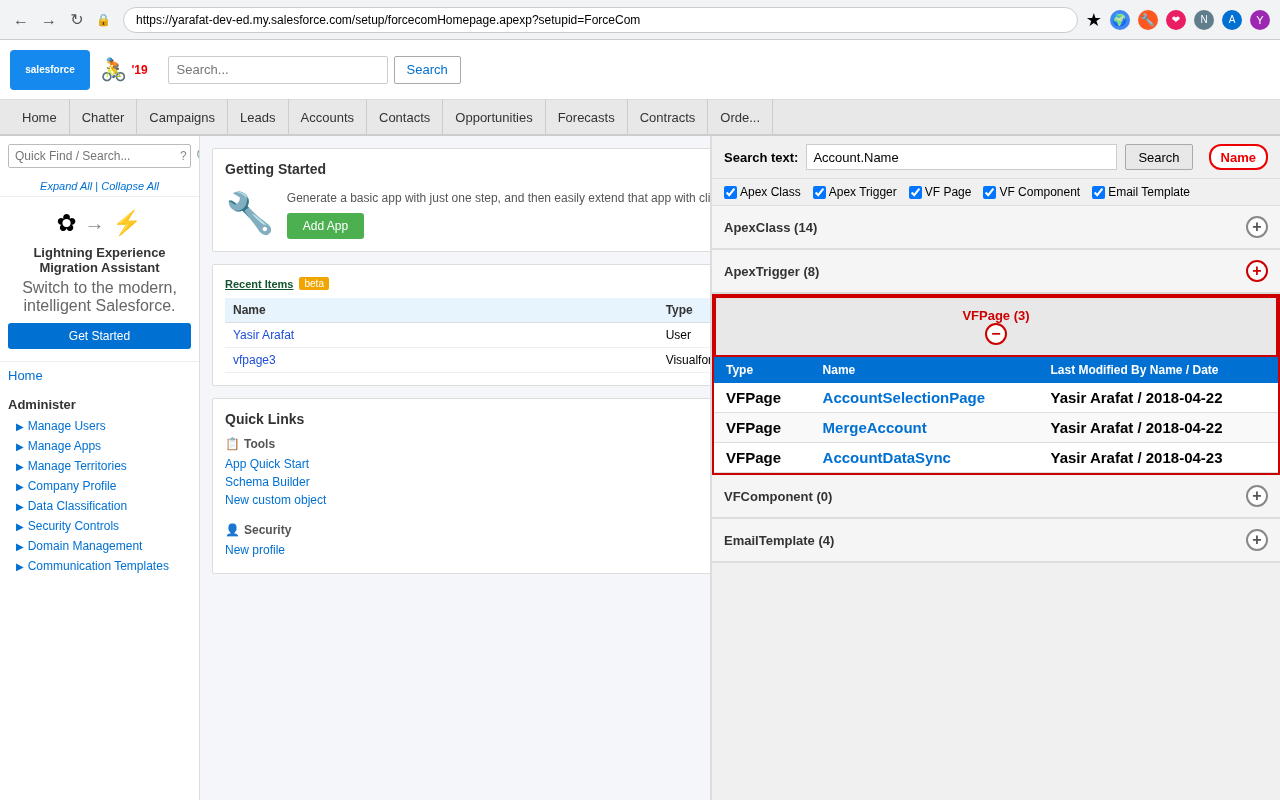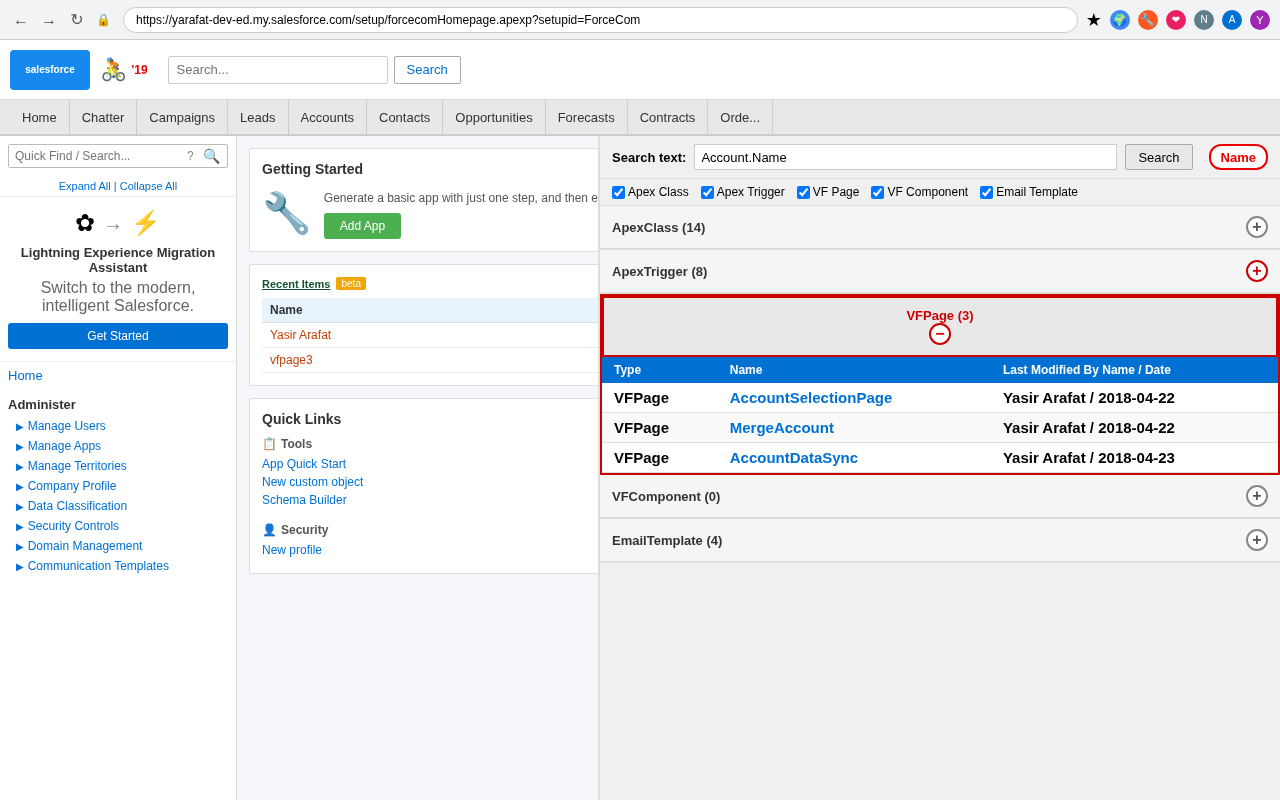--- a/index.html
+++ b/index.html
@@ -75,42 +75,42 @@
 
     
     .main-layout {
       display: flex;
       height: calc(800px - 40px - 60px - 36px);
       position: relative;
     }
 
     
     .sidebar {
-      width: 237px;
+      width: 200px;
       background: #fff;
       border-right: 1px solid #ddd;
       overflow-y: auto;
       flex-shrink: 0;
     }
     .sidebar-search {
       display: flex;
       align-items: center;
       border: 1px solid #bbb;
       margin: 8px;
       border-radius: 2px;
       background: white;
     }
     .sidebar-search input {
       flex: 1; border: none; outline: none; padding: 4px 6px; font-size: 12px;
     }
     .expand-collapse {
       text-align: center; font-size: 11px; padding: 4px 0;
       border-bottom: 1px solid #eee; color: #0070d2;
     }
-    .expand-collapse a { color: #0070d2; text-decoration: none; cursor: pointer; }
+    .expand-collapse a { color: #0070d2; text-decoration: none; cursor: pointer; font-style: italic; }
 
     .migration-box {
       padding: 12px 8px;
       text-align: center;
       border-bottom: 1px solid #eee;
     }
     .migration-icons { display: flex; align-items: center; justify-content: center; gap: 8px; margin-bottom: 8px; }
     .migration-icon { font-size: 24px; }
     .migration-title { font-weight: bold; font-size: 13px; color: #333; }
     .migration-subtitle { font-size: 16px; color: #666; margin: 4px 0 8px; }
@@ -139,21 +139,21 @@
       flex: 1;
       overflow-y: auto;
       padding: 12px;
       background: #f4f6f9;
     }
 
     
     .search-overlay {
       position: absolute;
       right: 0; top: 0;
-      width: 682px;
+      width: 570px;
       background: #f0f0f0;
       border-left: 2px solid #ddd;
       height: 100%;
       overflow-y: auto;
       z-index: 100;
     }
     .search-overlay-header {
       background: #f0f0f0;
       padding: 8px 12px;
       border-bottom: 1px solid #ddd;
@@ -249,21 +249,21 @@
     .beta-badge {
       background: #f0a500; color: white; font-size: 10px;
       padding: 1px 5px; border-radius: 2px;
     }
     .recent-table { width: 100%; border-collapse: collapse; }
     .recent-table th {
       background: #e8f4fd; border-bottom: 1px solid #ddd;
       padding: 5px 8px; text-align: left; font-size: 12px; color: #333;
     }
     .recent-table td { padding: 5px 8px; font-size: 12px; border-bottom: 1px solid #eee; }
-    .recent-table td a { color: #c2410c; text-decoration: none; }
+    .recent-table td a { color: #1d4ed8; text-decoration: none; }
 
     
     .quick-links {
       background: white; border: 1px solid #ddd; border-radius: 2px; padding: 12px;
     }
     .quick-links h3 { font-size: 14px; color: #333; margin-bottom: 10px; }
     .ql-grid { display: grid; grid-template-columns: 1fr 1fr; gap: 12px; }
     .ql-section h4 { font-size: 12px; color: #555; display: flex; align-items: center; gap: 4px; margin-bottom: 6px; }
     .ql-section a { display: block; color: #0070d2; font-size: 12px; text-decoration: none; margin-bottom: 4px; }
 
@@ -426,22 +426,22 @@
 
     <div class="quick-links">
       <h3>Quick Links</h3>
       <div class="ql-grid">
         <div class="ql-section">
           <h4>
             <span>📋</span>
             Tools
           </h4>
           <a>App Quick Start</a>
+          <a>Schema Builder</a>
           <a>New custom object</a>
-          <a>Schema Builder</a>
         </div>
         <div class="ql-section">
           <h4>
             <span>👤</span>
             Users
           </h4>
           <a>New user</a>
           <a>Add multiple users</a>
           <a>Reset users' passwords</a>
         </div>

